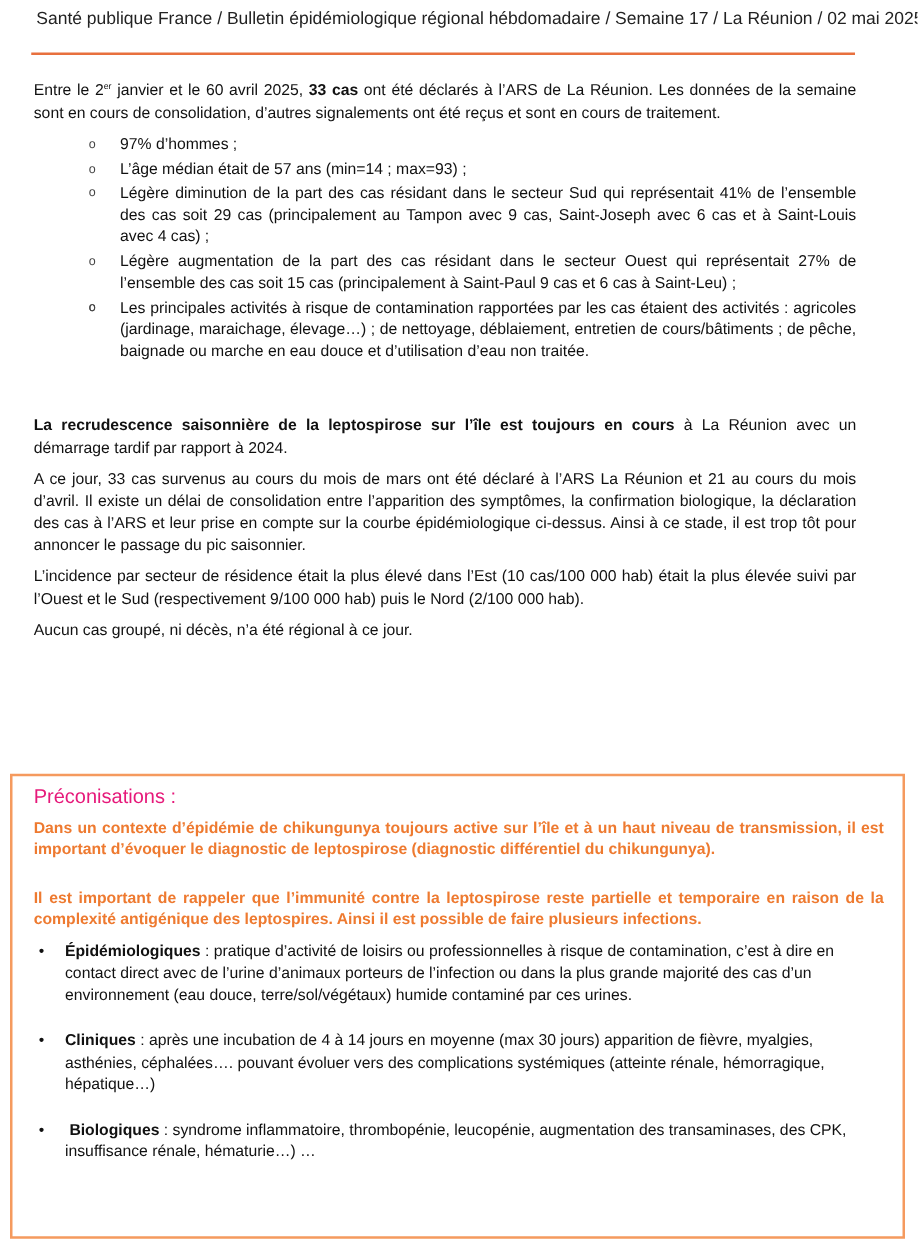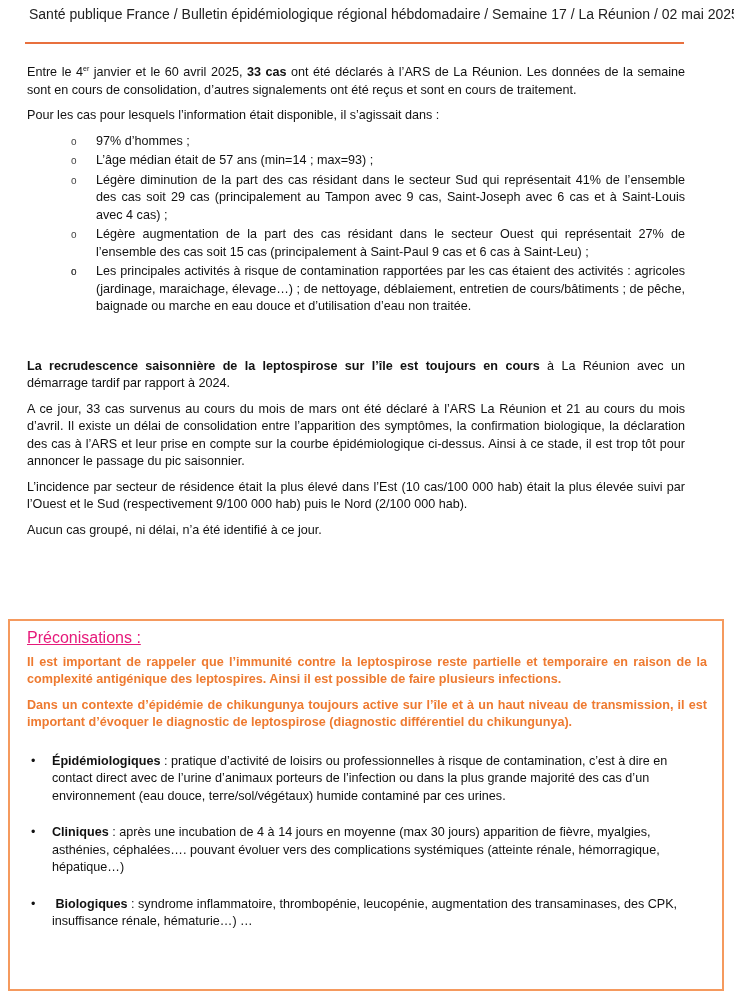--- a/index.html
+++ b/index.html
@@ -9,55 +9,54 @@
   .rule { position: absolute; left: 25px; top: 42px; width: 659px; height: 2px; background: #e8703e; }
   .content { position: absolute; left: 27px; top: 64px; width: 658px; font-size: 12.6px; line-height: 17.5px; }
   p { margin: 0 0 8px 0; text-align: justify; }
   sup { font-size: 7px; line-height: 0; vertical-align: 5px; }
   ul.circ { list-style: none; margin: 0; padding: 0 0 0 44px; }
   ul.circ li { position: relative; padding-left: 25px; text-align: justify; margin-bottom: 2px; }
   ul.circ li .b { position: absolute; left: 0; top: 0; font-size: 10px; color: #444; }
   .gap { height: 40px; }
   .box { position: absolute; left: 8px; top: 619px; width: 716px; height: 372px; border: 2px solid #f59a5e; box-sizing: border-box; }
   .box-inner { position: absolute; left: 17px; top: 8px; width: 680px; font-size: 12.6px; line-height: 17.5px; }
-  .box-title { color: #e6197a; font-size: 16px; margin: 0 0 7px 0; text-decoration: underline; }
+  .box-title { color: #e6197a; font-size: 16px; margin: 0 0 7px 0; }
   .orange { color: #ee7a30; font-weight: bold; text-align: justify; margin: 0 0 8px 0; }
   .orange.spaced { margin-bottom: 21px; }
   ul.dot { list-style: none; margin: 0; padding: 0; }
   ul.dot li { position: relative; padding-left: 25px; margin-bottom: 19px; }
   ul.dot li .b { position: absolute; left: 4px; top: 0; }
 </style>
 </head>
 <body>
 
 <div class="header">Santé publique France / Bulletin épidémiologique régional hébdomadaire / Semaine 17 / La Réunion / 02 mai 2025 / p. 4</div>
 <div class="rule"></div>
 
 <div class="content">
-  <p><span>Entre le 4</span><sup>er</sup><span> janvier et le 60 avril 2025, </span><b>33 cas</b><span> ont été déclarés à l’ARS de La Réunion. Les données de la semaine sont en cours de consolidation, d’autres signalements ont été reçus et sont en cours de traitement.</span></p>
-  <p>Pour les cas pour lesquels l’information était disponible, il s’agissait dans :</p>
+  <p><span>Entre le 2</span><sup>er</sup><span> janvier et le 60 avril 2025, </span><b>33 cas</b><span> ont été déclarés à l’ARS de La Réunion. Les données de la semaine sont en cours de consolidation, d’autres signalements ont été reçus et sont en cours de traitement.</span></p>
   <ul class="circ">
     <li><span class="b">o</span><span>97% d’hommes ;</span></li>
     <li><span class="b">o</span><span>L’âge médian était de 57 ans (min=14 ; max=93) ;</span></li>
     <li><span class="b">o</span><span>Légère diminution de la part des cas résidant dans le secteur Sud qui représentait 41% de l’ensemble des cas soit 29 cas (principalement au Tampon avec 9 cas, Saint-Joseph avec 6 cas et à Saint-Louis avec 4 cas) ;</span></li>
     <li><span class="b">o</span><span>Légère augmentation de la part des cas résidant dans le secteur Ouest qui représentait 27% de l’ensemble des cas soit 15 cas (principalement à Saint-Paul 9 cas et 6 cas à Saint-Leu) ;</span></li>
     <li><span class="b">o</span></li>
     <li><span class="b">o</span><span>Les principales activités à risque de contamination rapportées par les cas étaient des activités : agricoles (jardinage, maraichage, élevage…) ; de nettoyage, déblaiement, entretien de cours/bâtiments ; de pêche, baignade ou marche en eau douce et d’utilisation d’eau non traitée.</span></li>
   </ul>
   <div class="gap"></div>
   <p><b>La recrudescence saisonnière de la leptospirose sur l’île est toujours en cours</b><span> à La Réunion avec un démarrage tardif par rapport à 2024.</span></p>
   <p>A ce jour, 33 cas survenus au cours du mois de mars ont été déclaré à l’ARS La Réunion et 21 au cours du mois d’avril. Il existe un délai de consolidation entre l’apparition des symptômes, la confirmation biologique, la déclaration des cas à l’ARS et leur prise en compte sur la courbe épidémiologique ci-dessus. Ainsi à ce stade, il est trop tôt pour annoncer le passage du pic saisonnier.</p>
   <p>L’incidence par secteur de résidence était la plus élevé dans l’Est (10 cas/100 000 hab) était la plus élevée suivi par l’Ouest et le Sud (respectivement 9/100 000 hab) puis le Nord (2/100 000 hab).</p>
-  <p>Aucun cas groupé, ni délai, n’a été identifié à ce jour.</p>
+  <p>Aucun cas groupé, ni décès, n’a été régional à ce jour.</p>
 </div>
 
 <div class="box">
   <div class="box-inner">
     <div class="box-title">Préconisations :</div>
+    <p class="orange spaced">Dans un contexte d’épidémie de chikungunya toujours active sur l’île et à un haut niveau de transmission, il est important d’évoquer le diagnostic de leptospirose (diagnostic différentiel du chikungunya).</p>
     <p class="orange">Il est important de rappeler que l’immunité contre la leptospirose reste partielle et temporaire en raison de la complexité antigénique des leptospires. Ainsi il est possible de faire plusieurs infections.</p>
-    <p class="orange spaced">Dans un contexte d’épidémie de chikungunya toujours active sur l’île et à un haut niveau de transmission, il est important d’évoquer le diagnostic de leptospirose (diagnostic différentiel du chikungunya).</p>
     <ul class="dot">
       <li><span class="b">•</span><b>Épidémiologiques</b><span> : pratique d’activité de loisirs ou professionnelles à risque de contamination, c’est à dire en contact direct avec de l’urine d’animaux porteurs de l’infection ou dans la plus grande majorité des cas d’un environnement (eau douce, terre/sol/végétaux) humide contaminé par ces urines.</span></li>
       <li><span class="b">•</span><b>Cliniques</b><span> : après une incubation de 4 à 14 jours en moyenne (max 30 jours) apparition de fièvre, myalgies, asthénies, céphalées…. pouvant évoluer vers des complications systémiques (atteinte rénale, hémorragique, hépatique…)</span></li>
       <li><span class="b">•</span>&nbsp;<b>Biologiques</b><span> : syndrome inflammatoire, thrombopénie, leucopénie, augmentation des transaminases, des CPK, insuffisance rénale, hématurie…) …</span></li>
     </ul>
   </div>
 </div>
 
 </body></html>

